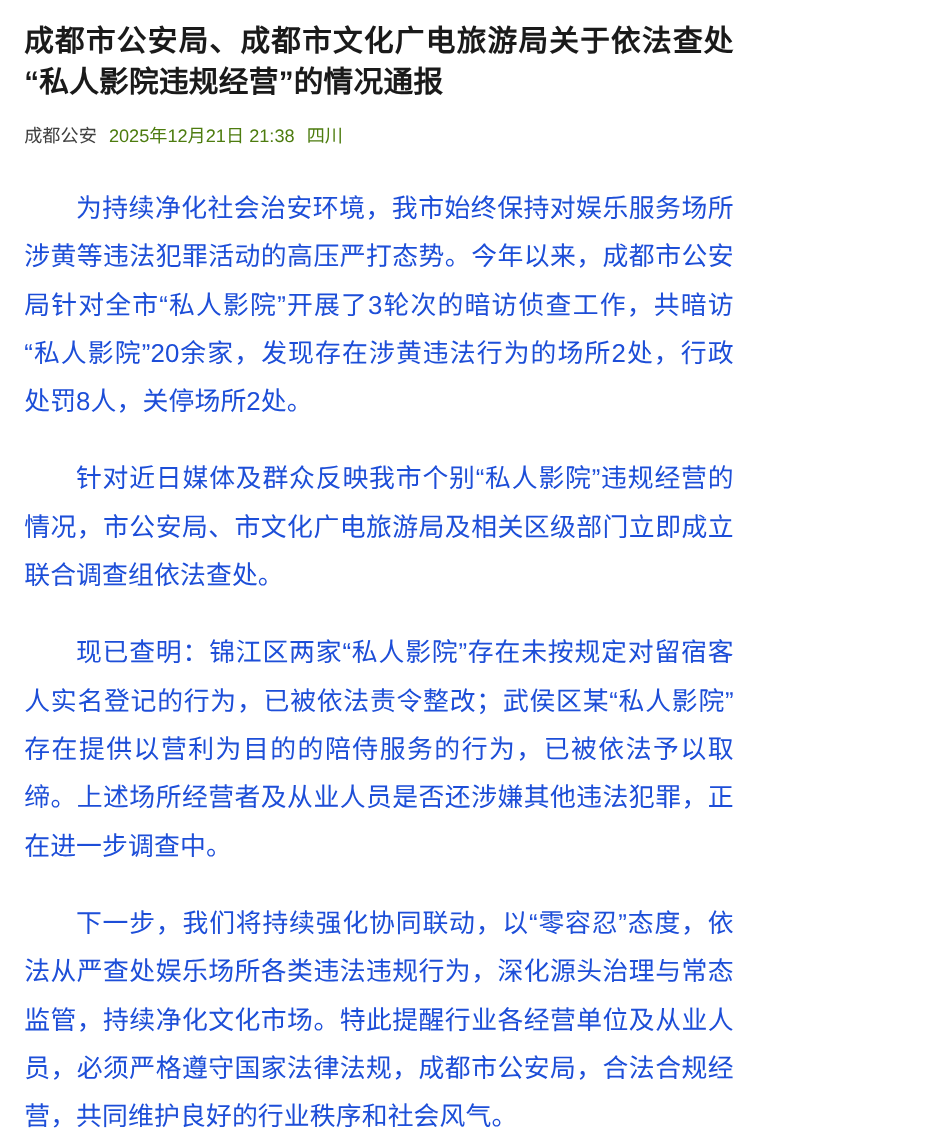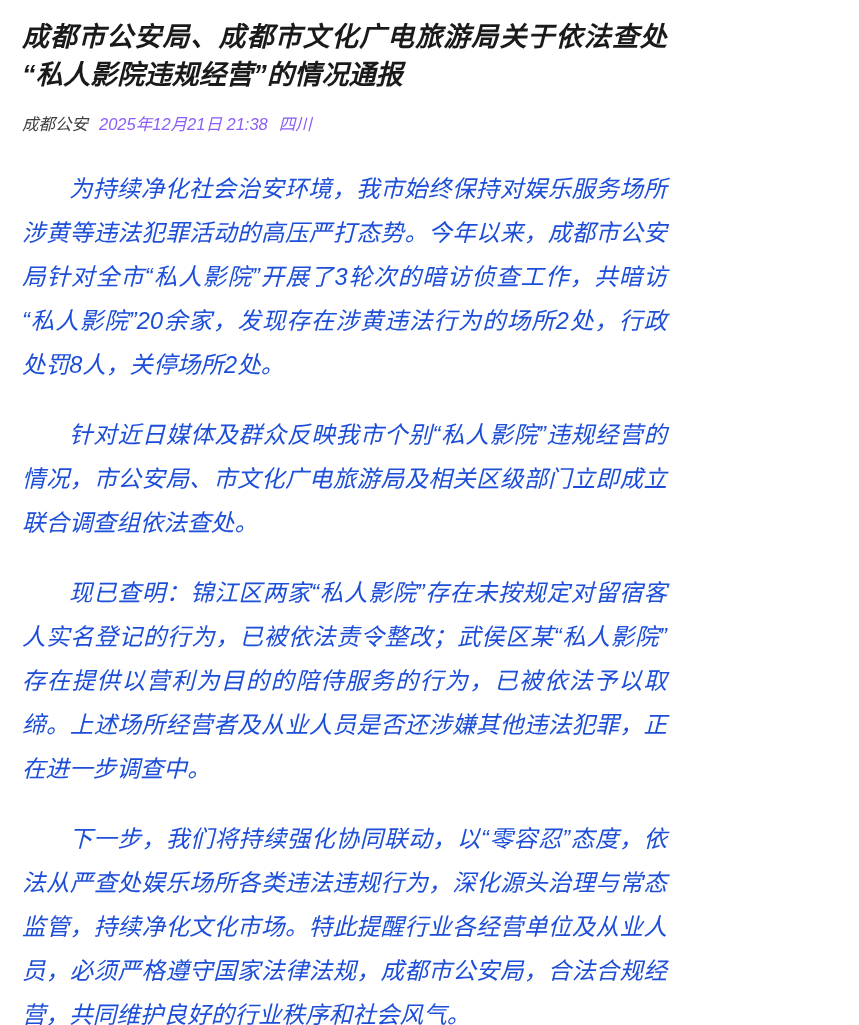--- a/index.html
+++ b/index.html
@@ -15,21 +15,20 @@
     font-family: "Liberation Sans", "DejaVu Sans", sans-serif;
     -webkit-font-smoothing: antialiased;
   }
 
   .article {
     box-sizing: border-box;
     width: 691px;
     height: 1025px;
     padding: 18px 24px 0 22px;
     background: #ffffff;
-    font-style: italic;
   }
 
   
   .article-title {
     margin: 0;
     padding: 0;
     font-size: 27px;
     line-height: 38px;
     font-weight: 700;
     letter-spacing: 0.2px;
@@ -48,21 +47,21 @@
   }
   .byline .source {
     color: #404040;
   }
   .byline .sep {
     display: inline-block;
     width: 11px;
   }
   .byline .datetime,
   .byline .location {
-    color: #8b5cf6;
+    color: #4d7c0f;
   }
 
   
   .article-body {
     margin-top: 32px;
   }
   .article-body p {
     margin: 0 0 26px 0;
     font-size: 23.5px;
     line-height: 44px;

